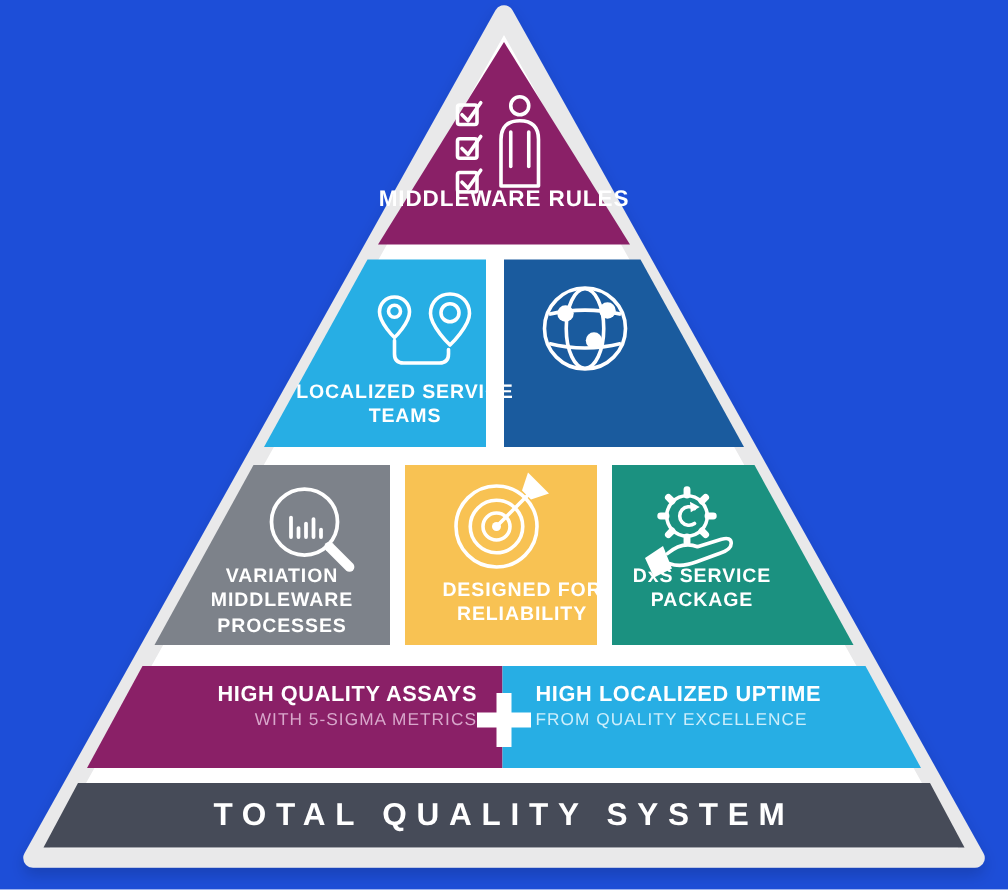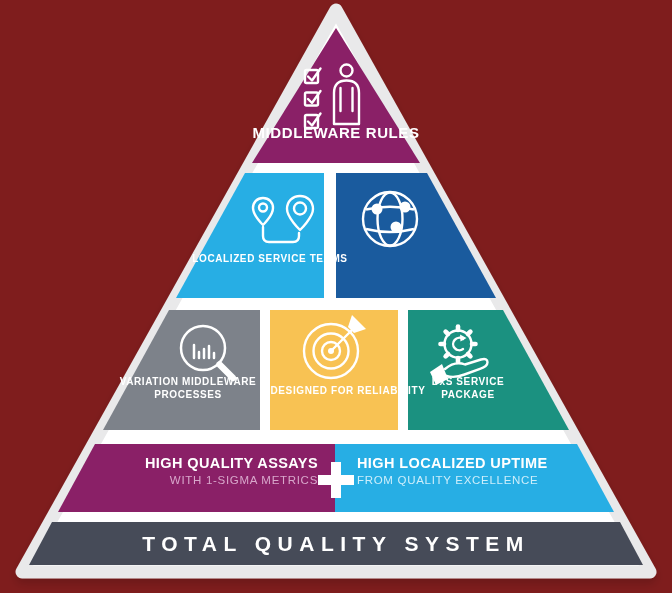--- a/index.html
+++ b/index.html
@@ -1,23 +1,23 @@
 <!DOCTYPE html>
 <html><head>
 <meta charset="utf-8">
 <style>
   html,body { margin:0; padding:0; background:#ffffff; }
   .stage {
-    position:relative; width:672px; height:593px; background:#7f1d1d;
+    position:relative; width:672px; height:593px; background:#1d4ed8;
     font-family:"Liberation Sans", sans-serif; overflow:hidden;
   }
   .stage svg { position:absolute; left:0; top:0; }
   .lbl {
     position:absolute; color:#ffffff; font-weight:600; text-align:center;
-    line-height:1.25; letter-spacing:0.6px; font-size:10px;
+    line-height:1.25; letter-spacing:0.6px; font-size:13px;
   }
   .lbl-middleware { left:246px; top:124px; width:180px; font-size:15px; }
   .lbl-localized  { left:190px; top:253px; width:160px; }
   .lbl-remote     { left:330px; top:253px; width:156px; }
   .lbl-variation  { left:113px; top:376px; width:150px; }
   .lbl-designed   { left:260px; top:385px; width:176px; }
   .lbl-dxs        { left:408px; top:376px; width:120px; }
   .band-text { position:absolute; top:454px; color:#fff; }
   .band-assays { left:96px;  width:222px; text-align:right; }
   .band-uptime { left:357px; width:245px; text-align:left; }
@@ -140,21 +140,21 @@
   </svg>
 
   <div class="lbl lbl-middleware">MIDDLEWARE RULES</div>
   <div class="lbl lbl-localized">LOCALIZED SERVICE TEAMS</div>
   <div class="lbl lbl-variation">VARIATION MIDDLEWARE PROCESSES</div>
   <div class="lbl lbl-designed">DESIGNED FOR RELIABILITY</div>
   <div class="lbl lbl-dxs">DxS SERVICE PACKAGE</div>
 
   <div class="band-text band-assays">
     <div class="row-title">HIGH QUALITY ASSAYS</div>
-    <div class="row-sub">WITH 1-SIGMA METRICS</div>
+    <div class="row-sub">WITH 5-SIGMA METRICS</div>
   </div>
 
   <div class="band-text band-uptime">
     <div class="row-title">HIGH LOCALIZED UPTIME</div>
     <div class="row-sub">FROM QUALITY EXCELLENCE</div>
   </div>
 
   <div class="lbl-base">TOTAL QUALITY SYSTEM</div>
 </div>
 

